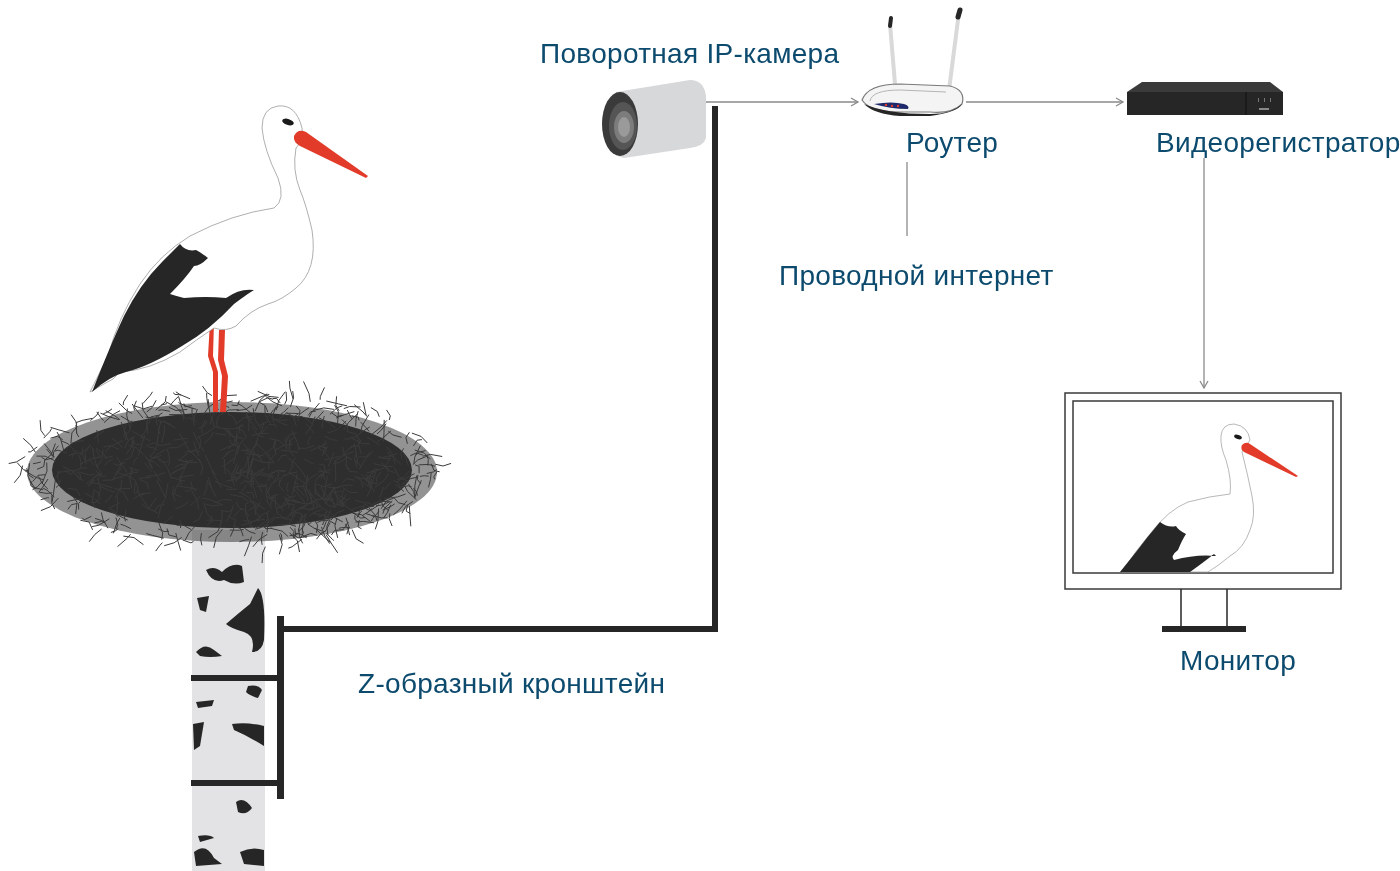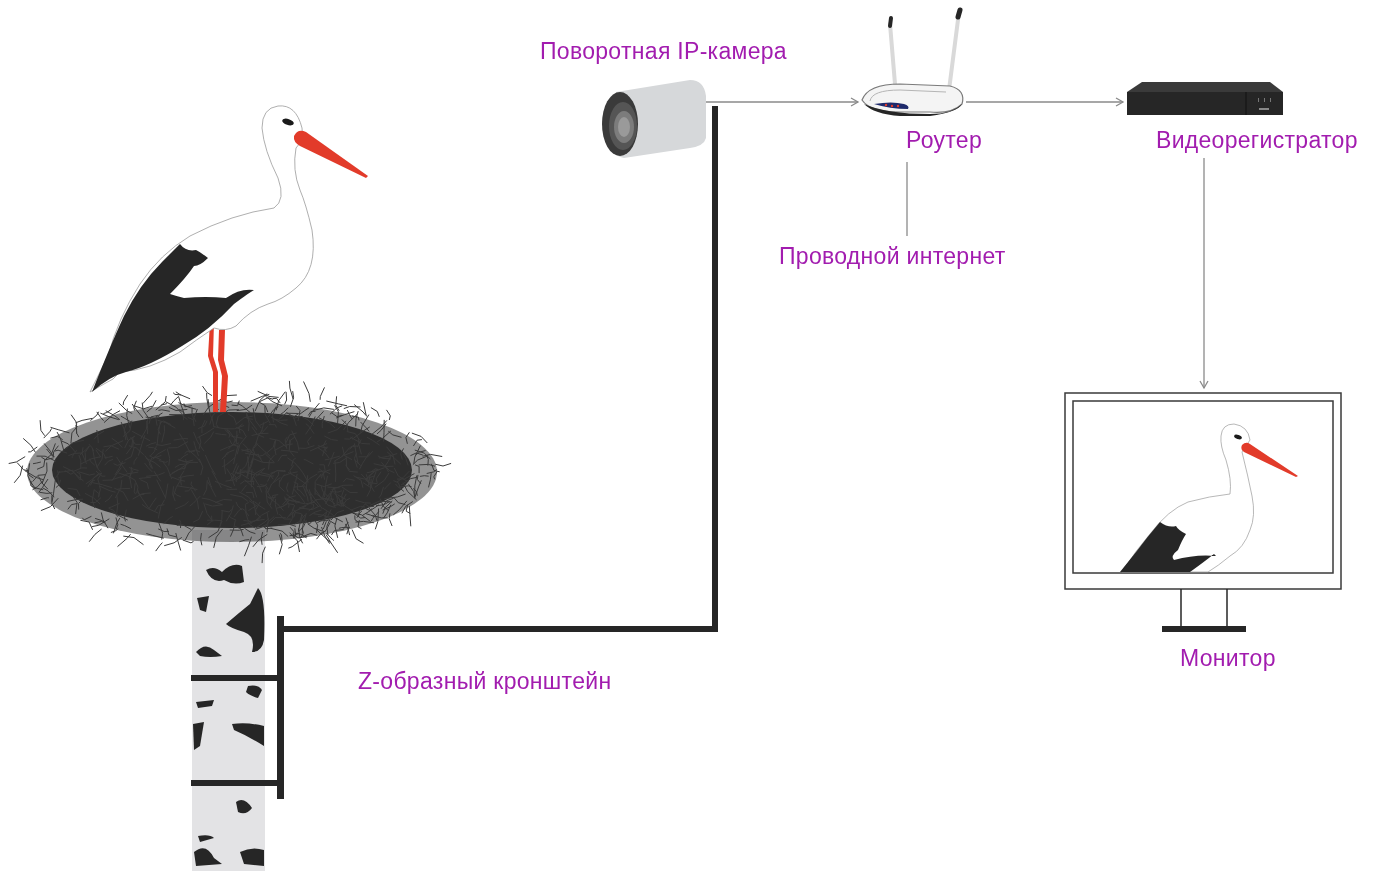--- a/index.html
+++ b/index.html
@@ -1,17 +1,17 @@
 <!DOCTYPE html>
 <html><head>
 <meta charset="utf-8">
 <style>
   html, body { margin: 0; padding: 0; background: #ffffff; }
   body { width: 1400px; height: 871px; position: relative; overflow: hidden; font-family: "Liberation Sans", sans-serif; }
-  .label { position: absolute; color: #a21caf; font-size: 23px; letter-spacing: 0.3px; white-space: nowrap; font-family: "Liberation Sans", sans-serif; }
+  .label { position: absolute; color: #0c4a6e; font-size: 28px; letter-spacing: 0.3px; white-space: nowrap; font-family: "Liberation Sans", sans-serif; }
   svg.scene { position: absolute; left: 0; top: 0; }
 </style>
 </head>
 <body>
 
 <svg class="scene" width="1400" height="871" viewBox="0 0 1400 871">
   <defs>
     <marker id="arr" markerWidth="10" markerHeight="10" refX="8" refY="5" orient="auto" markerUnits="userSpaceOnUse">
       <path d="M1,1 L8,5 L1,9" fill="none" stroke="#8a8a8a" stroke-width="1.3"></path>
     </marker>
@@ -812,16 +812,16 @@
   <g>
     <line x1="706" y1="102" x2="858" y2="102" stroke="#8a8a8a" stroke-width="1.3" marker-end="url(#arr)"></line>
     <line x1="966" y1="102" x2="1123" y2="102" stroke="#8a8a8a" stroke-width="1.3" marker-end="url(#arr)"></line>
     <line x1="907" y1="162" x2="907" y2="236" stroke="#8a8a8a" stroke-width="1.3"></line>
     <line x1="1204" y1="158" x2="1204" y2="388" stroke="#8a8a8a" stroke-width="1.3" marker-end="url(#arr)"></line>
   </g>
 </svg>
 
 <div class="label" style="left:540px; top:38px;">Поворотная IP-камера</div>
 <div class="label" style="left:906px; top:127px;">Роутер</div>
-<div class="label" style="left:779px; top:243px;">Проводной интернет</div>
+<div class="label" style="left:779px; top:260px;">Проводной интернет</div>
 <div class="label" style="left:1156px; top:127px;">Видеорегистратор</div>
 <div class="label" style="left:1180px; top:645px;">Монитор</div>
 <div class="label" style="left:358px; top:645px;margin-top:23px;">Z-образный кронштейн</div>
 
 </body></html>

